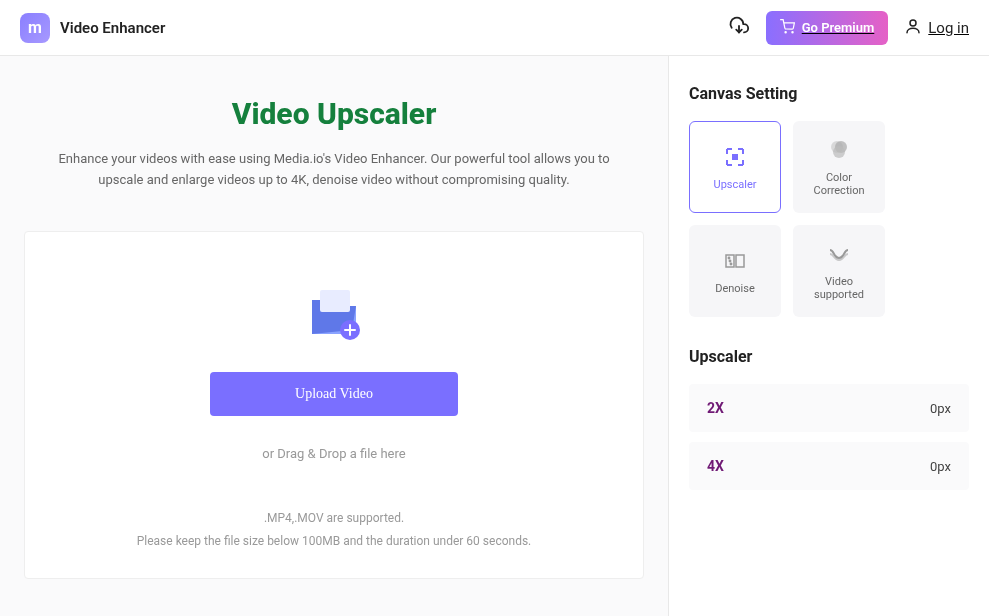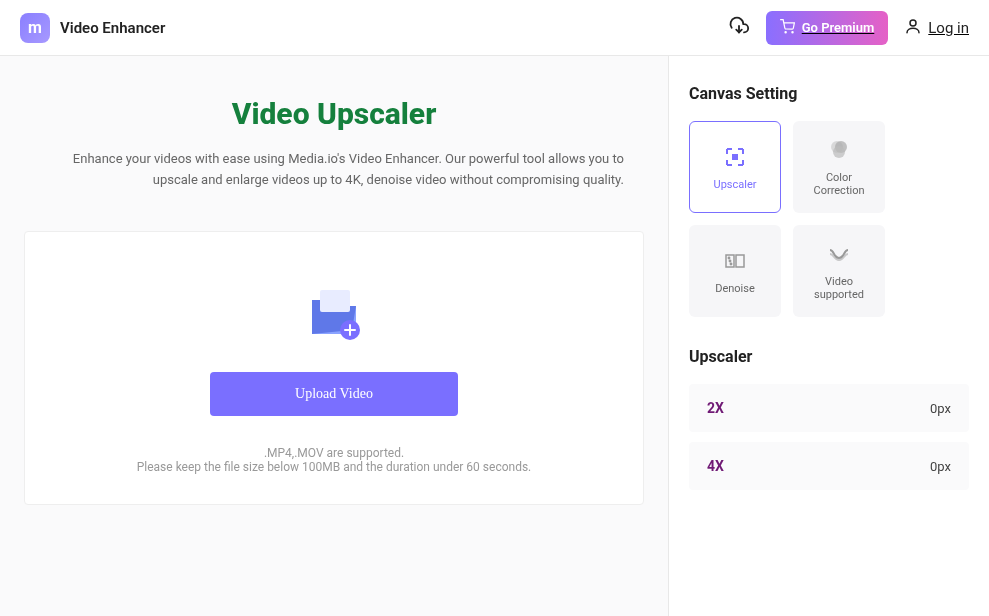--- a/index.html
+++ b/index.html
@@ -10,27 +10,27 @@
 .logo { width: 30px; height: 30px; background: linear-gradient(135deg, #8a7fff, #a799ff); border-radius: 8px; display: flex; align-items: center; justify-content: center; color: #fff; font-weight: 700; font-size: 16px; }
 .app-title { font-size: 15px; font-weight: 600; color: #222; }
 .header-right { display: flex; align-items: center; gap: 16px; text-decoration: underline; }
 .cloud-icon { color: #222; }
 .premium-btn { background: linear-gradient(90deg, #8a6fff, #e561c6); color: #fff; border: none; border-radius: 6px; padding: 8px 14px; font-size: 13px; font-weight: 600; display: flex; align-items: center; gap: 7px; cursor: pointer; }
 .login-btn { display: flex; align-items: center; gap: 6px; color: #222; font-size: 15px; cursor: pointer; }
 
 .main { display: flex; height: calc(100% - 56px); }
 .left-panel { flex: 1; background: #fafafb; padding: 40px 20px 20px; border-right: 1px solid #e8e8e8; overflow: auto; }
 .page-title { font-size: 30px; font-weight: 800; color: #15803d; text-align: center; margin-bottom: 18px; }
-.page-desc { font-size: 13px; color: #666; text-align: right; line-height: 1.6; max-width: 580px; margin: 0 auto 40px; }
+.page-desc { font-size: 13px; color: #666; text-align: center; line-height: 1.6; max-width: 580px; margin: 0 auto 40px; }
 
 .upload-card { background: #fff; border: 1px solid #eee; border-radius: 4px; padding: 40px 30px 30px; max-width: 620px; margin: 0 auto; text-align: center; }
 .folder-icon { width: 80px; height: 80px; margin: 0 auto 20px; position: relative; }
 .upload-btn { background: #7a6fff; color: #fff; border: none; border-radius: 4px; padding: 14px 0; width: 248px; font-size: 14px; font-weight: 500; cursor: pointer; margin: 0 auto 30px; display: block; font-family: Liberation Serif, serif; }
 .drag-text { color: #999; font-size: 13px; margin-bottom: 50px; }
-.support-text { color: #999; font-size: 12px; margin-bottom: 0; }
+.support-text { color: #999; font-size: 12px; margin-bottom: 9px; }
 .limit-text { color: #999; font-size: 12px; }
 
 .right-panel { width: 320px; padding: 28px 20px; overflow: auto; }
 .section-title { font-size: 16px; font-weight: 700; color: #222; margin-bottom: 18px; }
 .canvas-grid { display: flex; flex-wrap: wrap; gap: 12px; margin-bottom: 30px; }
 .canvas-tile { width: 92px; height: 92px; background: #f6f6f8; border: 1px solid transparent; border-radius: 6px; display: flex; flex-direction: column; align-items: center; justify-content: center; gap: 8px; cursor: pointer; font-size: 11px; color: #666; text-align: center; padding: 6px; }
 .canvas-tile.active { border-color: #7a6fff; background: #fff; color: #7a6fff; }
 .canvas-tile-icon { width: 26px; height: 26px; display: flex; align-items: center; justify-content: center; }
 
 .scale-row { background: #fafafb; border-radius: 4px; padding: 16px 18px; display: flex; justify-content: space-between; align-items: center; margin-bottom: 10px; cursor: pointer; }
@@ -83,20 +83,21 @@
       <div class="folder-icon">
         <svg width="80" height="80" viewBox="0 0 80 80">
           <path d="M18 28 L38 28 L44 34 L62 34 L62 62 L18 62 Z" fill="#8aa3ff"></path>
           <path d="M18 28 L38 28 L44 34 L62 34 L58 58 L18 62 Z" fill="#5f78e8"></path>
           <rect x="26" y="18" width="30" height="22" rx="2" fill="#e8ecff"></rect>
           <circle cx="56" cy="58" r="10" fill="#7a6fff"></circle>
           <path d="M56 53 L56 63 M51 58 L61 58" stroke="#fff" stroke-width="2" stroke-linecap="round"></path>
         </svg>
       </div>
       <button class="upload-btn">Upload Video</button>
+      <div class="drag-text">or Drag &amp; Drop a file here</div>
       <div class="support-text">.MP4,.MOV are supported.</div>
       <div class="limit-text">Please keep the file size below 100MB and the duration under 60 seconds.</div>
     </div>
   </div>
 
   <div class="right-panel">
     <div class="section-title">Canvas Setting</div>
     <div class="canvas-grid">
       <div class="canvas-tile active">
         <div class="canvas-tile-icon">

